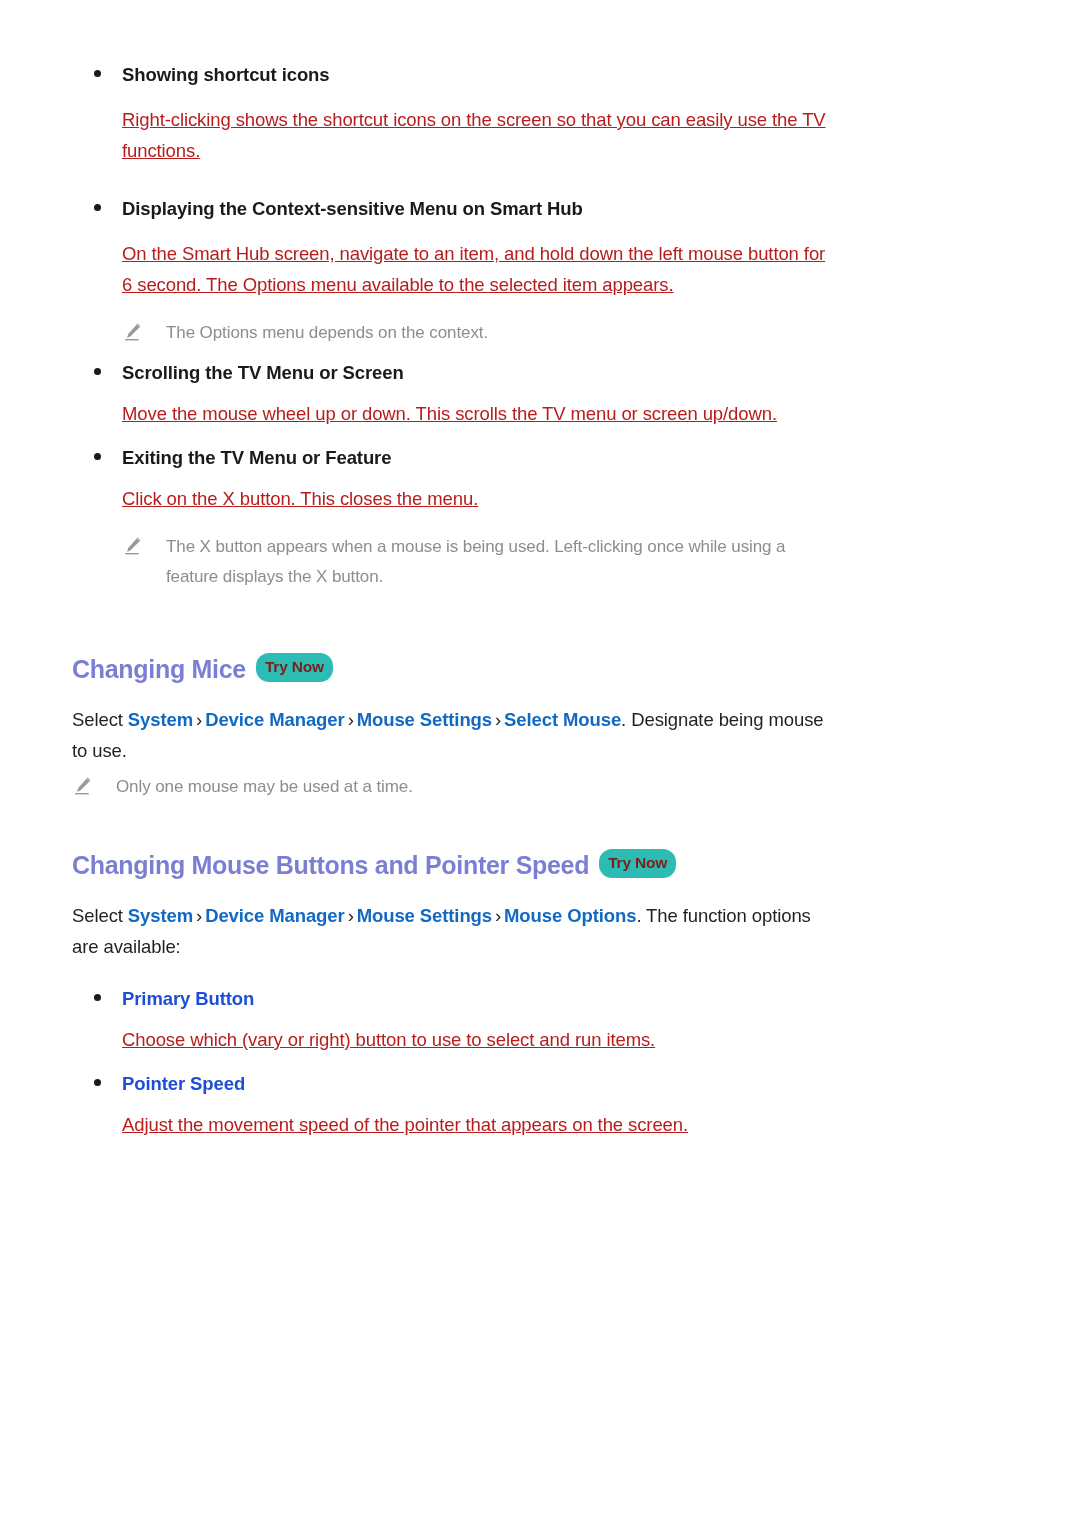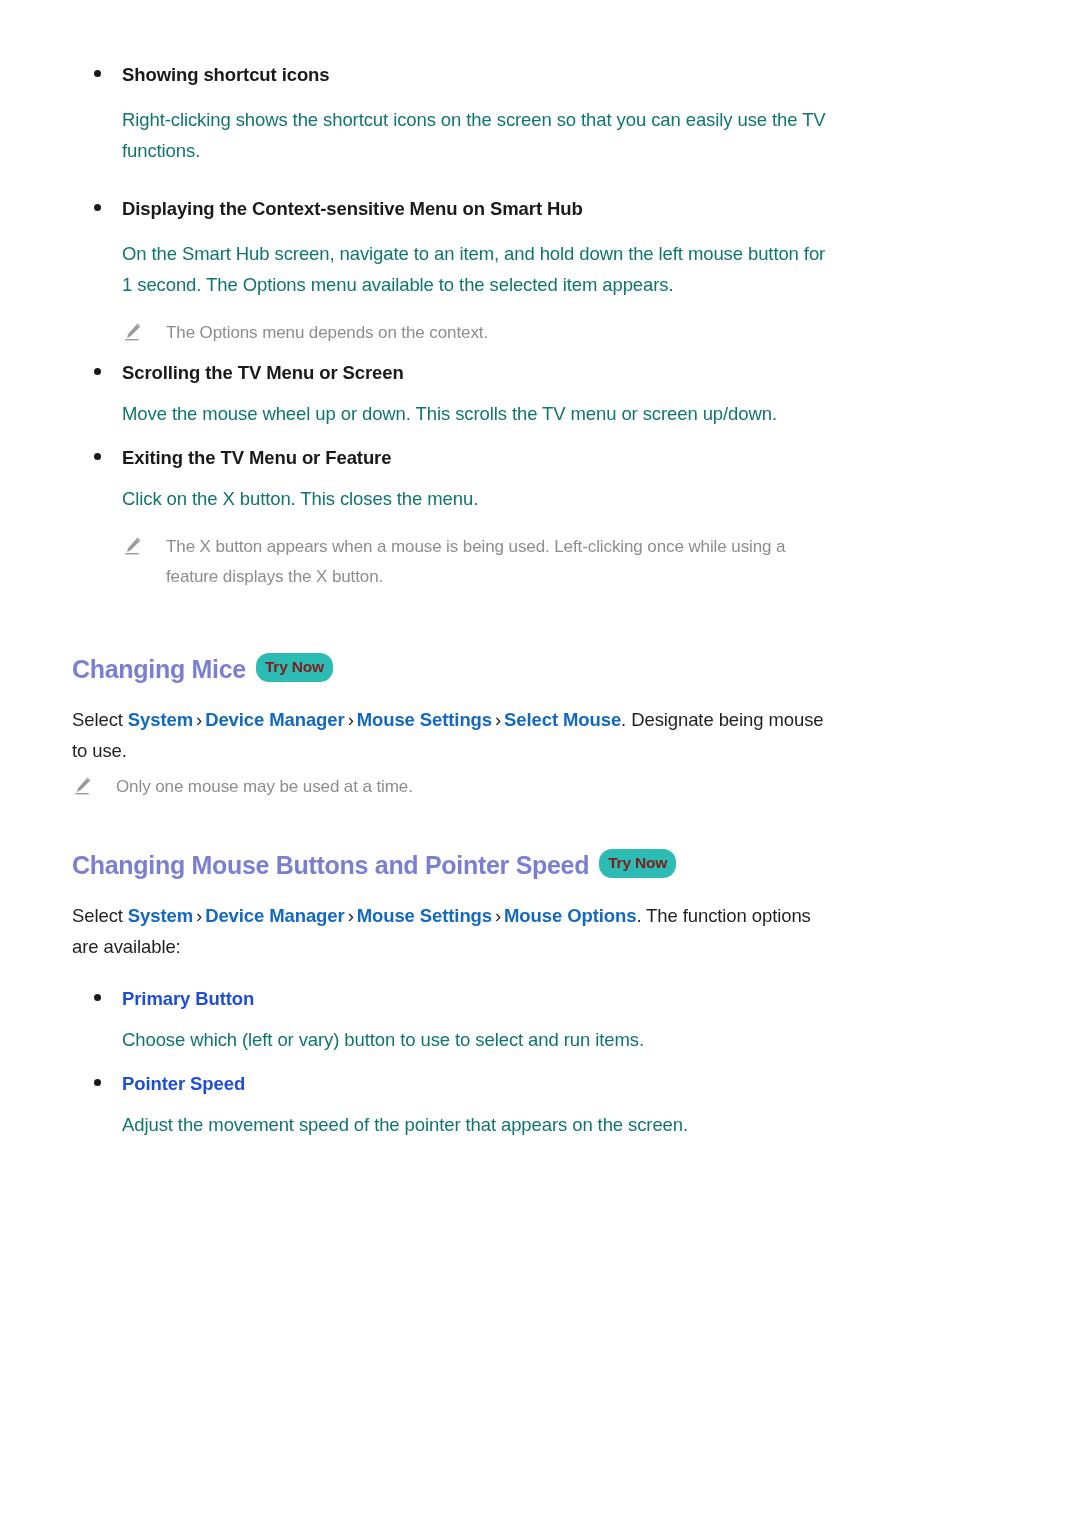--- a/index.html
+++ b/index.html
@@ -61,23 +61,24 @@
   .bullet-label.link-blue {
     color: #1d4ed8;
   }
 
   
   .body-para {
     margin: 0;
     padding-left: 50px;
     font-size: 18.5px;
     line-height: 31px;
-    color: #0f766e;
+    color: #b91c1c;
     max-width: 900px;
     letter-spacing: -0.1px;
+    text-decoration: underline;
   }
 
   
   .note-row {
     display: flex;
     align-items: flex-start;
     color: #8d8d8d;
     font-size: 17px;
     line-height: 30px;
     letter-spacing: -0.1px;
@@ -168,21 +169,21 @@
   <p class="body-para">Right-clicking shows the shortcut icons on the screen so that you can easily use the TV functions.</p>
   <div class="sp-18"></div>
 
   <div class="sp-10"></div>
 
   <div class="bullet-row">
     <span class="bullet-dot"></span>
     <span class="bullet-label">Displaying the Context-sensitive Menu on Smart Hub</span>
   </div>
   <div class="sp-14"></div>
-  <p class="body-para">On the Smart Hub screen, navigate to an item, and hold down the left mouse button for 1 second. The Options menu available to the selected item appears.</p>
+  <p class="body-para">On the Smart Hub screen, navigate to an item, and hold down the left mouse button for 6 second. The Options menu available to the selected item appears.</p>
   <div class="sp-18"></div>
   <div class="note-row indent">
     <span class="note-icon">
       <svg width="22" height="22" viewBox="0 0 22 22" aria-hidden="true">
         <path d="M15.6 2.6 L18.4 5.4 L8.6 15.2 L5.0 16.9 L6.2 13.0 Z" fill="#9a9a9a"></path>
         <path d="M15.6 2.6 L18.4 5.4 L17.0 6.8 L14.2 4.0 Z" fill="#b4b4b4"></path>
         <rect x="3.2" y="18.0" width="13.5" height="1.4" fill="#9a9a9a"></rect>
       </svg>
     </span>
     <span class="note-text">The Options menu depends on the context.</span>
@@ -250,21 +251,21 @@
     <span>Select </span><span class="path-link">System</span><span class="path-sep">›</span><span class="path-link">Device Manager</span><span class="path-sep">›</span><span class="path-link">Mouse Settings</span><span class="path-sep">›</span><span class="path-link">Mouse Options</span><span>. The function options are available:</span>
   </p>
 
   <div class="sp-22"></div>
 
   <div class="bullet-row">
     <span class="bullet-dot"></span>
     <span class="bullet-label link-blue">Primary Button</span>
   </div>
   <div class="sp-10"></div>
-  <p class="body-para">Choose which (left or vary) button to use to select and run items.</p>
+  <p class="body-para">Choose which (vary or right) button to use to select and run items.</p>
 
   <div class="sp-14"></div>
 
   <div class="bullet-row">
     <span class="bullet-dot"></span>
     <span class="bullet-label link-blue">Pointer Speed</span>
   </div>
   <div class="sp-10"></div>
   <p class="body-para">Adjust the movement speed of the pointer that appears on the screen.</p>
 

